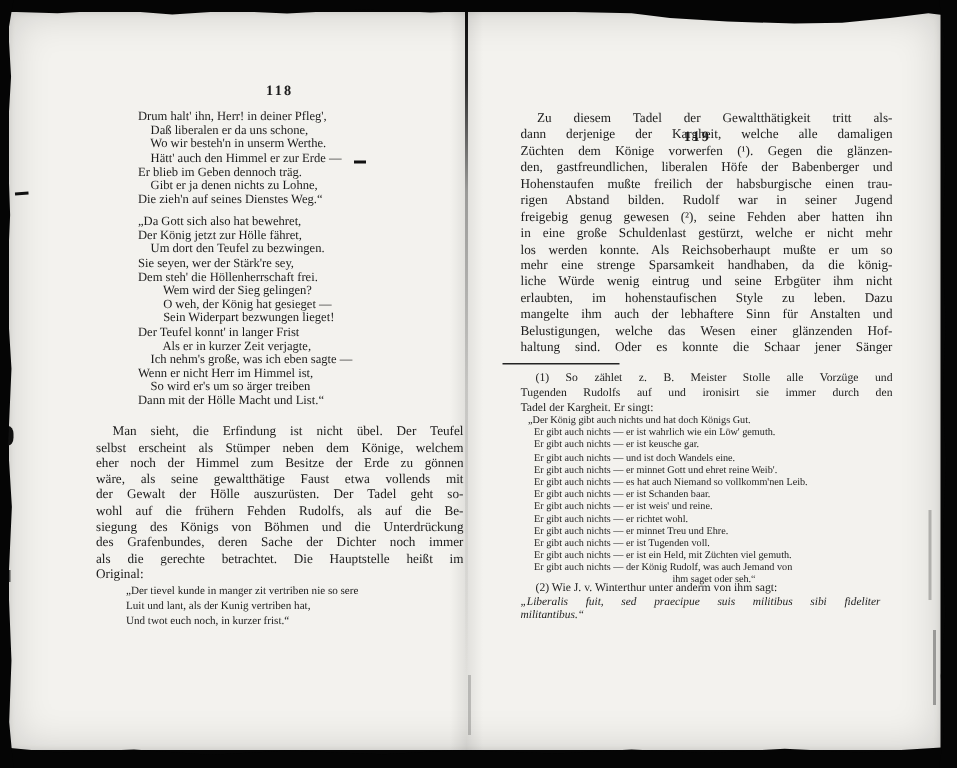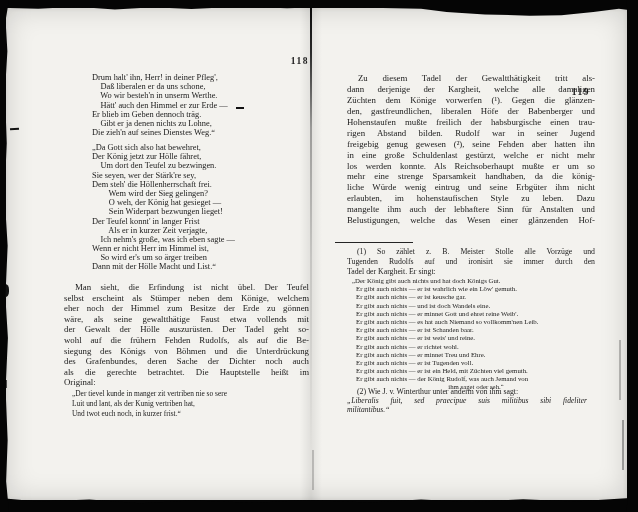--- a/index.html
+++ b/index.html
@@ -26,21 +26,21 @@
     clip-path:polygon(0 0,100% 0,100% 70%,97% 55%,93% 75%,88% 95%,83% 98%,76% 90%,70% 75%,66% 55%,60% 50%,52% 42%,45% 52%,38% 40%,30% 56%,24% 45%,18% 60%,12% 42%,6% 55%,0 48%);}
   .edge-bottom{left:0;bottom:0;width:638px;height:20px;
     clip-path:polygon(0 30%,6% 48%,14% 38%,22% 56%,30% 42%,40% 54%,48% 40%,58% 52%,66% 38%,74% 50%,82% 36%,90% 48%,100% 28%,100% 100%,0 100%);}
   .edge-left{left:0;top:0;width:9px;height:512px;
     clip-path:polygon(0 0,100% 0,62% 4%,82% 10%,55% 18%,75% 28%,50% 38%,85% 48%,60% 58%,88% 66%,62% 76%,85% 86%,68% 94%,100% 100%,0 100%);}
   .edge-right{left:626px;top:0;width:12px;height:512px;
     clip-path:polygon(100% 0,0 0,30% 5%,12% 12%,35% 22%,15% 32%,38% 42%,18% 52%,40% 60%,20% 70%,35% 80%,10% 88%,25% 96%,0 100%,100% 100%);}
   .speck{position:absolute;background:#111;}
 
   .block{position:absolute;color:#1b1b1b;}
-  .pagenum{font-weight:bold;font-size:9.5px;letter-spacing:1.5px;text-align:right;}
+  .pagenum{font-weight:bold;font-size:9.5px;letter-spacing:1.5px;text-align:center;}
   .poem .line{white-space:pre;font-size:8.4px;line-height:9.2px;height:9.2px;}
   .prose .line{font-size:8.8px;line-height:10.6px;height:10.6px;text-align:justify;text-align-last:justify;overflow:hidden;}
   .prose .line.last{text-align-last:left;}
   .prose.cont .line.last{text-align-last:justify;}
   .prose .line.first{text-indent:11px;}
   .rpara .line{font-size:8.8px;line-height:10.95px;height:10.95px;}
   .smallquote .line{white-space:pre;font-size:7.4px;line-height:9.8px;height:9.8px;}
   .fnintro .line{font-size:7.8px;line-height:10px;height:10px;text-align:justify;text-align-last:justify;overflow:hidden;}
   .fnintro .line.first{text-indent:10px;}
   .fnintro .line.last{text-align-last:left;}
@@ -89,26 +89,26 @@
   </div>
 
 <div class="block prose" style="left:64px;top:282px;width:245px;">
     <div class="line first">Man sieht, die Erfindung ist nicht übel.  Der Teufel</div>
     <div class="line">selbst erscheint als Stümper neben dem Könige, welchem</div>
     <div class="line">eher noch der Himmel zum Besitze der Erde zu gönnen</div>
     <div class="line">wäre, als seine gewaltthätige Faust etwa vollends mit</div>
     <div class="line">der Gewalt der Hölle auszurüsten.  Der Tadel geht so-</div>
     <div class="line">wohl auf die frühern Fehden Rudolfs, als auf die Be-</div>
     <div class="line">siegung des Königs von Böhmen und die Unterdrückung</div>
-    <div class="line">des Grafenbundes, deren Sache der Dichter noch auch</div>
+    <div class="line">des Grafenbundes, deren Sache der Dichter noch immer</div>
     <div class="line">als die gerechte betrachtet.  Die Hauptstelle heißt im</div>
     <div class="line last">Original:</div>
   </div>
 
-<div class="block smallquote" style="left:72px;top:389px;width:220px;">
+<div class="block smallquote" style="left:84px;top:389px;width:220px;">
     <div class="line first">„Der tievel kunde in manger zit vertriben nie so sere</div>
     <div class="line">Luit und lant, als der Kunig vertriben hat,</div>
     <div class="line last">Und twot euch noch, in kurzer frist.“</div>
   </div>
 
 <div class="block pagenum" style="left:340px;top:56px;width:250px;margin-top:31px;">119</div>
 
 <div class="block prose cont rpara" style="left:347px;top:73px;width:248px;">
     <div class="line first">Zu diesem Tadel der Gewaltthätigkeit tritt als-</div>
     <div class="line">dann derjenige der Kargheit, welche alle damaligen</div>
@@ -117,20 +117,21 @@
     <div class="line">Hohenstaufen mußte freilich der habsburgische einen trau-</div>
     <div class="line">rigen Abstand bilden.  Rudolf war in seiner Jugend</div>
     <div class="line">freigebig genug gewesen (²), seine Fehden aber hatten ihn</div>
     <div class="line">in eine große Schuldenlast gestürzt, welche er nicht mehr</div>
     <div class="line">los werden konnte.  Als Reichsoberhaupt mußte er um so</div>
     <div class="line">mehr eine strenge Sparsamkeit handhaben, da die könig-</div>
     <div class="line">liche Würde wenig eintrug und seine Erbgüter ihm nicht</div>
     <div class="line">erlaubten, im hohenstaufischen Style zu leben.  Dazu</div>
     <div class="line">mangelte ihm auch der lebhaftere Sinn für Anstalten und</div>
     <div class="line">Belustigungen, welche das Wesen einer glänzenden Hof-</div>
+    <div class="line last">haltung sind.  Oder es konnte die Schaar jener Sänger</div>
   </div>
 
 <div class="rule" style="left:335px;top:242px;width:78px;height:1px;"></div>
 
 <div class="block fnintro" style="left:347px;top:247px;width:248px;">
     <div class="line first">(1) So zählet z. B. Meister Stolle alle Vorzüge und</div>
     <div class="line">Tugenden Rudolfs auf und ironisirt sie immer durch den</div>
     <div class="line last">Tadel der Kargheit.  Er singt:</div>
   </div>
 

